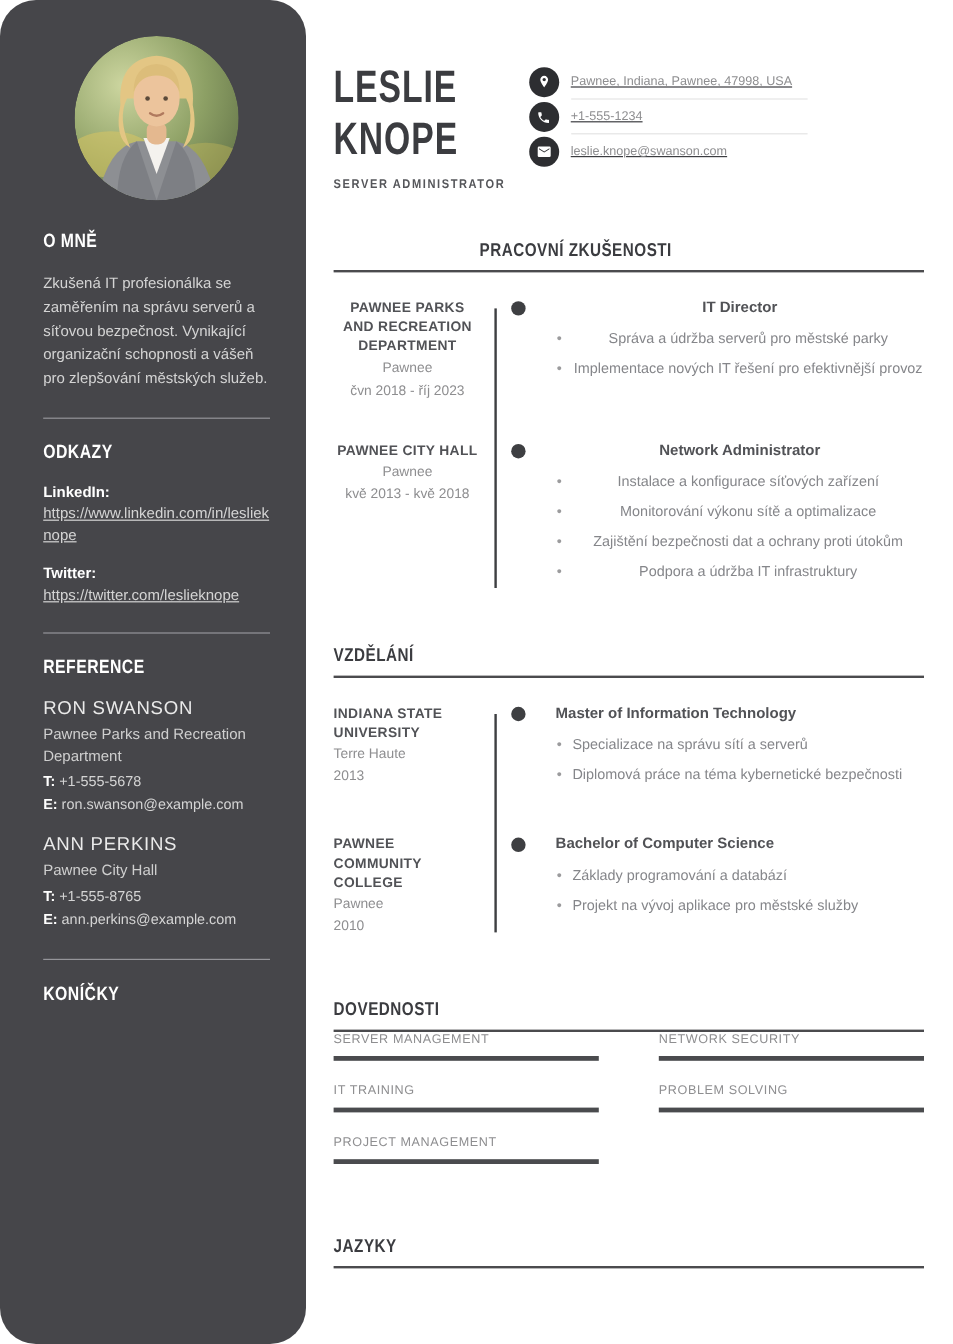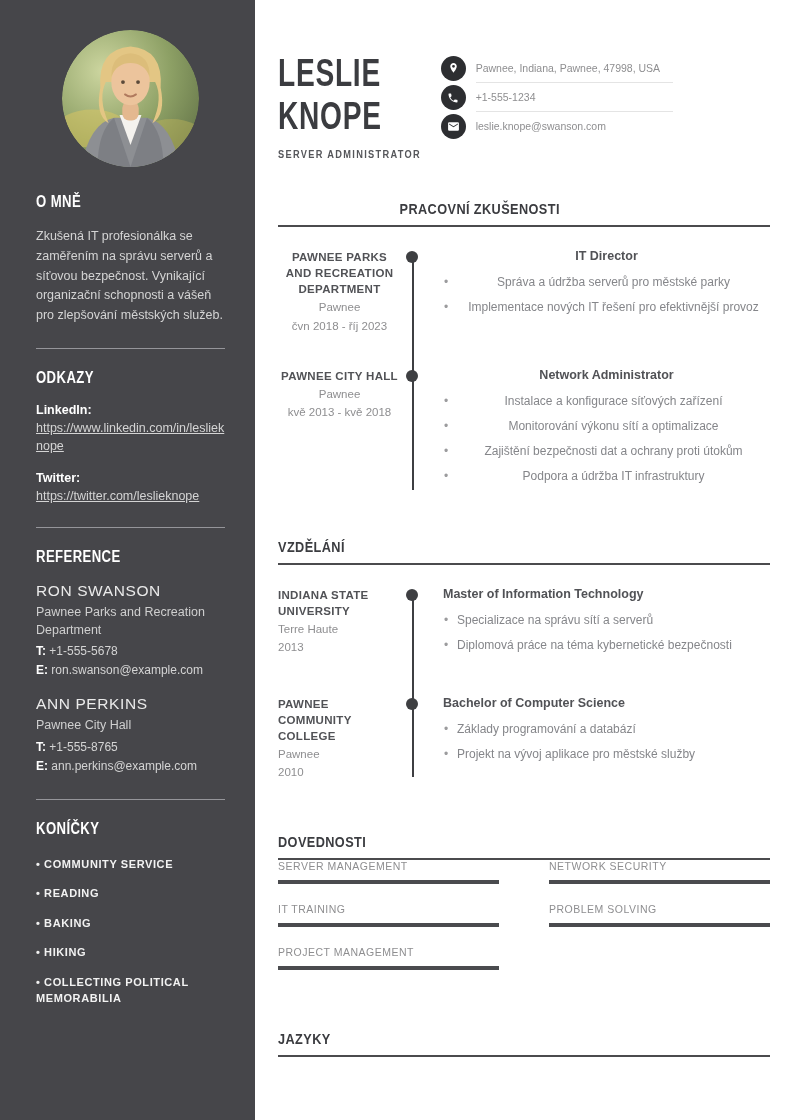--- a/index.html
+++ b/index.html
@@ -11,20 +11,21 @@
     overflow:hidden;
     color:#3c3d41;
   }
 
   
   .sidebar {
     width:255px; min-width:255px; height:1120px;
     background:#46464a;
     color:#d6d6d6;
     padding:30px 30px 0 36px;
+    border-radius:30px;
   }
   .photo-wrap { width:137px; height:137px; margin:0 auto; border-radius:50%; overflow:hidden; }
   .photo-wrap svg { display:block; }
 
   .side-heading {
     color:#ffffff; font-weight:bold; font-size:16px; letter-spacing:.5px;
     transform:scaleX(.82); transform-origin:left center; white-space:nowrap;
   }
   .about { margin-top:26px; }
   .about-text { margin-top:16px; font-size:12.5px; line-height:1.58; color:#d4d4d4; }
@@ -58,21 +59,21 @@
   .header-row { display:flex; justify-content:flex-start; align-items:flex-start; }
   .name {
     font-size:38px; font-weight:bold; color:#3b3c40; line-height:1.13;
     letter-spacing:1px; transform:scaleX(.74); transform-origin:left top; white-space:nowrap;
   }
   .job-title {
     margin-top:10px; font-size:10.5px; font-weight:bold; letter-spacing:1.5px;
     color:#55565a; transform:scaleX(.88); transform-origin:left top; white-space:nowrap;
   }
 
-  .contacts { width:232px; margin-top:2px; }
+  .contacts { width:232px; margin-top:2px;text-decoration:underline; }
   .contact-row { display:flex; align-items:center; gap:10px; }
   .icon-circle {
     width:25px; height:25px; border-radius:50%; background:#2d2e31; flex:none;
     display:flex; align-items:center; justify-content:center;
   }
   .contact-text { flex:1; font-size:10.5px; color:#8e8e90; padding:8px 0 8px 0; border-bottom:1px solid #e4e4e4; }
   .contact-row:last-child .contact-text { border-bottom:none; }
 
   .section-heading {
     font-size:15.5px; font-weight:bold; color:#3b3c40; letter-spacing:.5px;
@@ -80,21 +81,21 @@
   }
   .section-rule { border:none; border-top:2px solid #4b4b4e; margin-top:7px; }
 
   .timeline-wrap { position:relative; margin-top:22px; }
   .vline { position:absolute; left:134px; top:8px; bottom:4px; width:2px; background:#3e3f42; }
   .entry { display:grid; grid-template-columns:135px 1fr; margin-bottom:33px; }
   .entry:last-child { margin-bottom:0; }
   .e-left { padding-right:12px; }
   .org { font-weight:bold; font-size:11.5px; color:#515256; letter-spacing:.3px; line-height:1.4; }
   .meta { font-size:11.5px; color:#8e8e90; line-height:1.45; margin-top:2px; }
-  .e-right { position:relative; padding-left:30px; }
+  .e-right { position:relative; padding-left:30px;margin-left:20px; }
   .dot { position:absolute; left:-7px; top:2px; width:12px; height:12px; border-radius:50%; background:#3e3f42; }
   .role { font-weight:bold; font-size:12.5px; color:#515256; }
   .bullets { list-style:none; margin-top:12px; }
   .bullets li { font-size:12px; color:#85868a; margin-bottom:11px; padding-left:14px; position:relative; }
   .bullets li::before { content:"•"; position:absolute; left:1px; color:#9b9b9d; }
 
   .grid2 { display:grid; grid-template-columns:1fr 1fr; column-gap:50px; row-gap:19px; }
   .bar-label { font-size:10.5px; letter-spacing:.5px; color:#8e8e90; }
   .bar-track { height:4px; background:#e9e9ea; margin-top:8px; }
   .bar-fill { height:4px; background:#4a4b4e; }
@@ -183,27 +184,20 @@
       <div class="ref-org">Pawnee City Hall</div>
       <div class="ref-line"><b>T:</b> <span>+1-555-8765</span></div>
       <div class="ref-line"><b>E:</b> <span>ann.perkins@example.com</span></div>
     </div>
   </section>
 
   <hr class="side-divider" style="margin-top:26px;">
 
   <section>
     <h2 class="side-heading">KONÍČKY</h2>
-    <ul class="hobby-list">
-      <li>COMMUNITY SERVICE</li>
-      <li>READING</li>
-      <li>BAKING</li>
-      <li>HIKING</li>
-      <li>COLLECTING POLITICAL MEMORABILIA</li>
-    </ul>
   </section>
 </aside>
 
 <main class="main">
 
   <div class="header-row">
     <div>
       <h1 class="name">
         <span style="display:block">LESLIE</span>
         <span style="display:block">KNOPE</span>
@@ -266,21 +260,21 @@
         <div class="e-left">
           <div class="org">PAWNEE CITY HALL</div>
           <div class="meta">Pawnee</div>
           <div class="meta">kvě 2013 - kvě 2018</div>
         </div>
         <div class="e-right">
           <span class="dot"></span>
           <div class="role">Network Administrator</div>
           <ul class="bullets">
             <li>Instalace a konfigurace síťových zařízení</li>
-            <li>Monitorování výkonu sítí a optimalizace</li>
+            <li>Monitorování výkonu sítě a optimalizace</li>
             <li>Zajištění bezpečnosti dat a ochrany proti útokům</li>
             <li>Podpora a údržba IT infrastruktury</li>
           </ul>
         </div>
       </div>
     </div>
   </section>
 
   <section class="sec-edu">
     <h2 class="section-heading">VZDĚLÁNÍ</h2>

